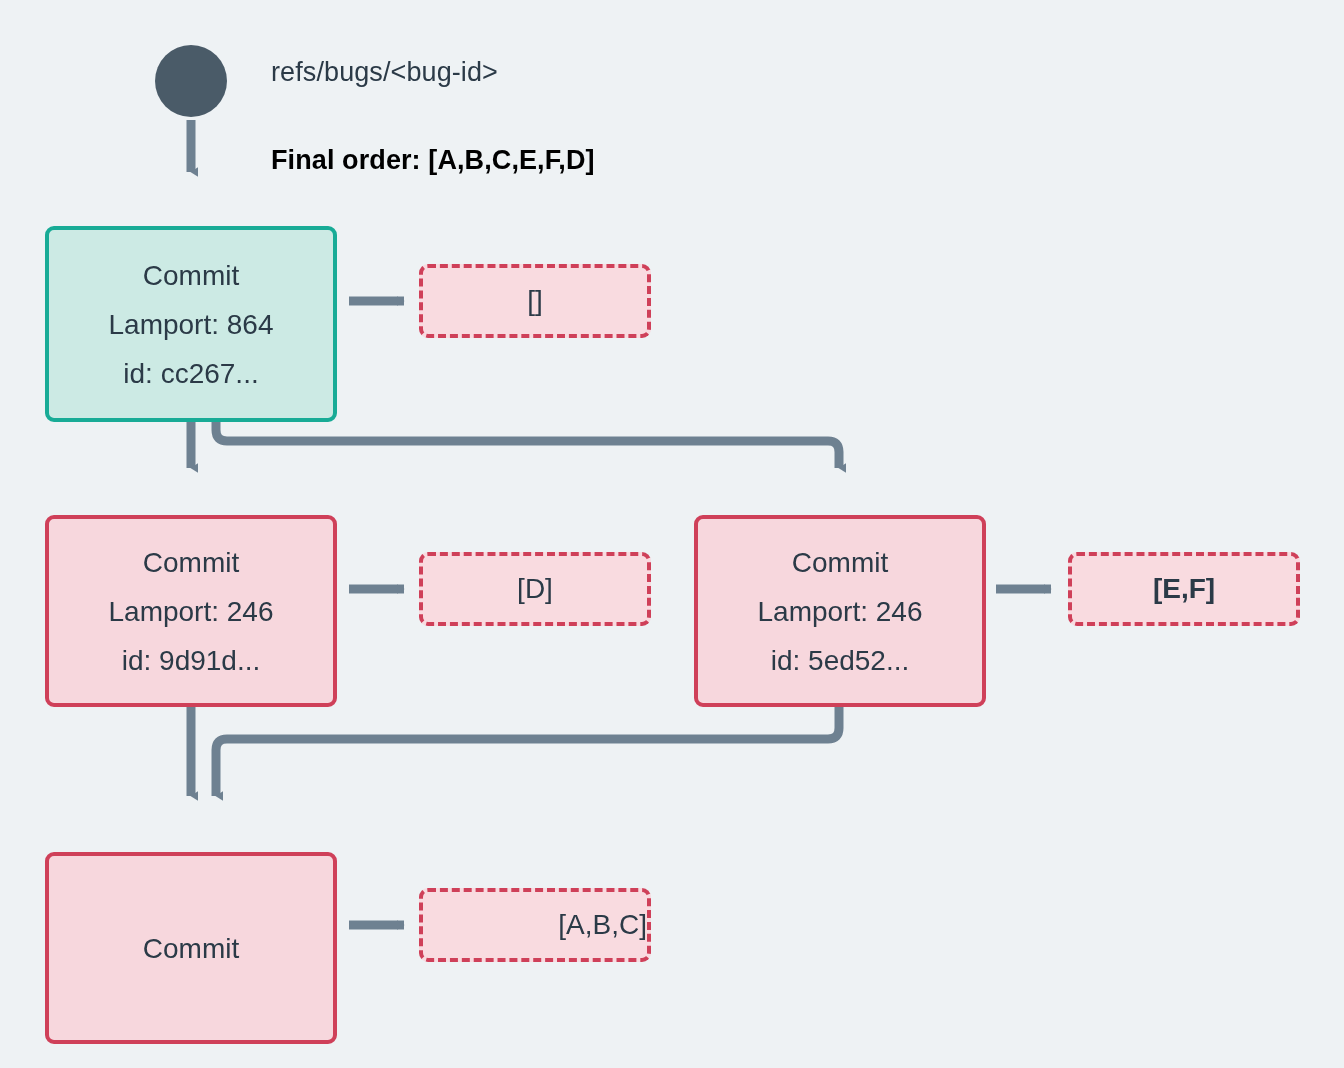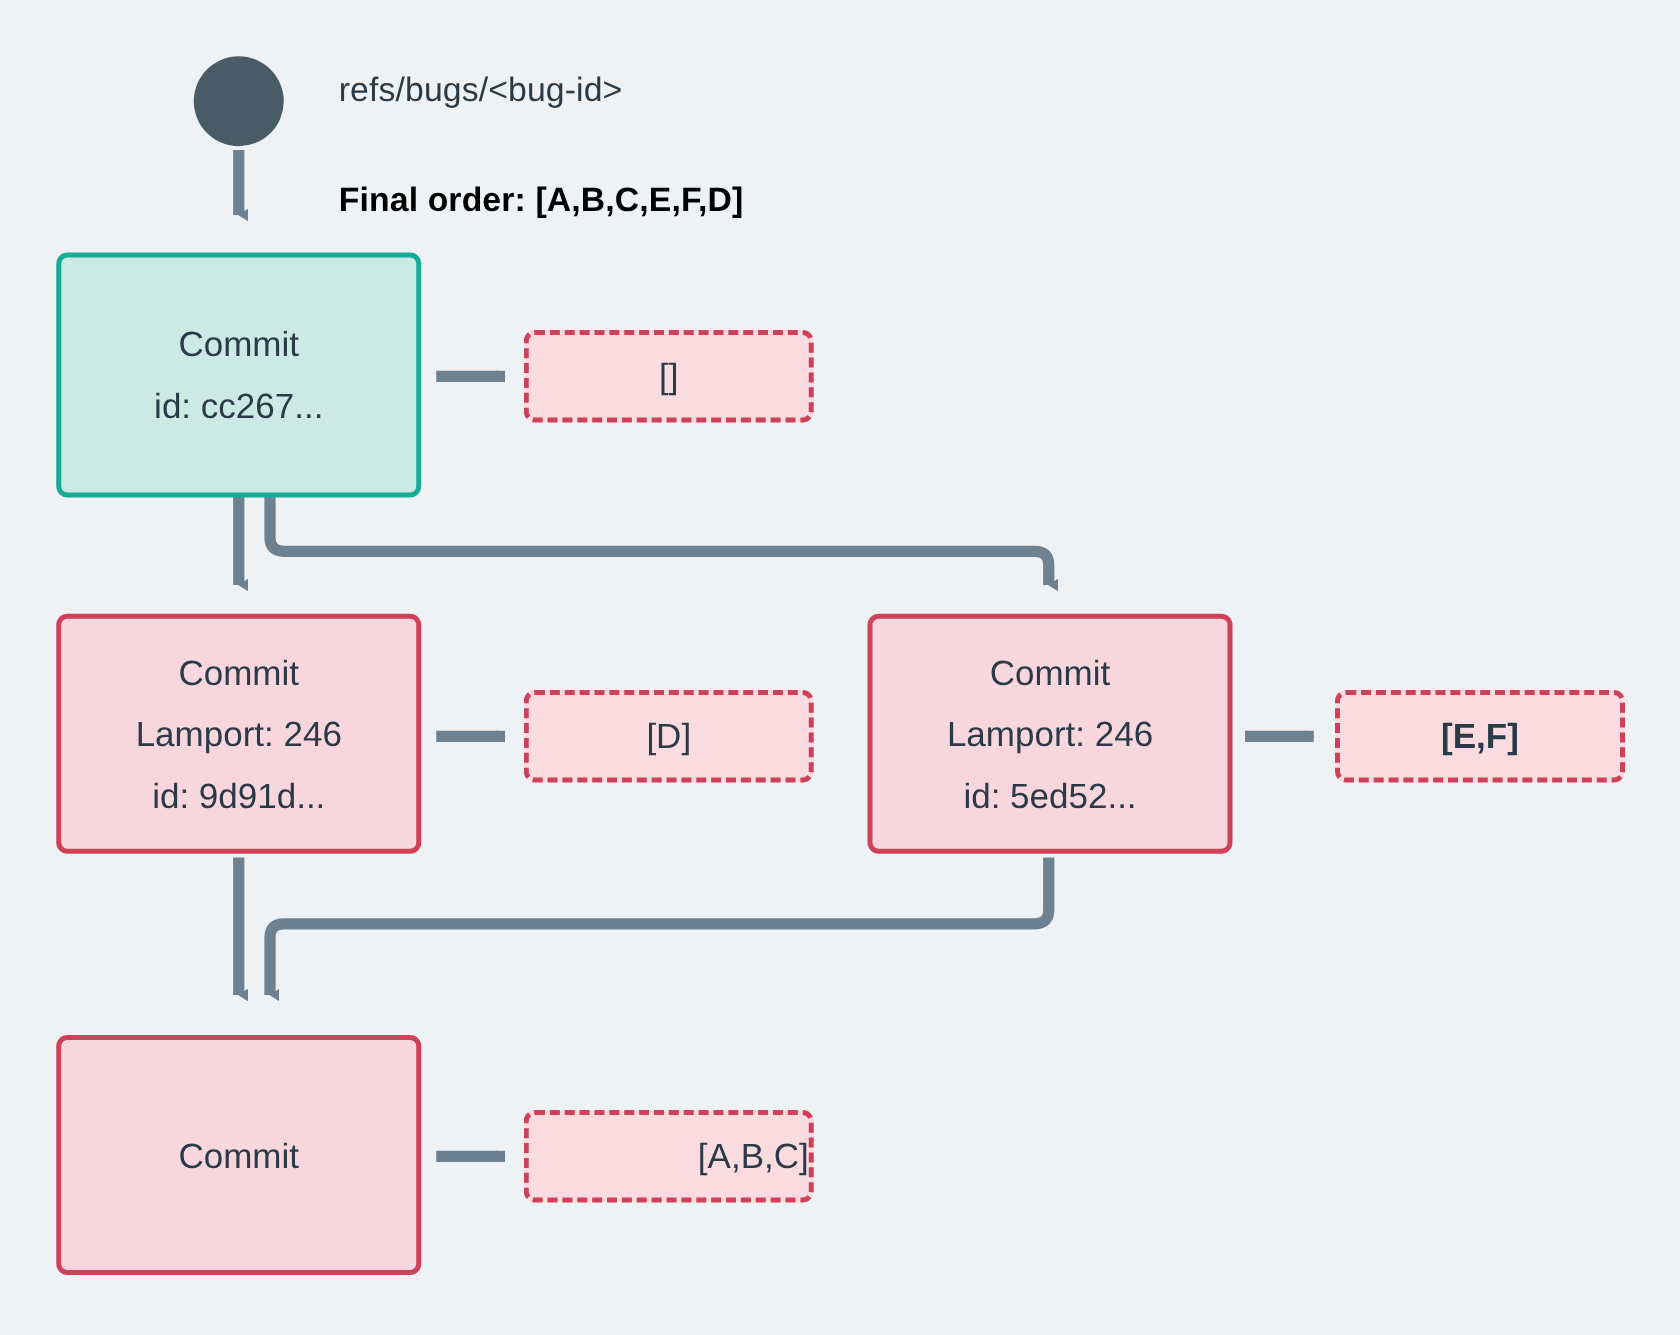--- a/index.html
+++ b/index.html
@@ -68,20 +68,21 @@
     box-sizing: border-box;
     border-radius: 9px;
     display: flex;
     flex-direction: column;
     align-items: center;
     justify-content: center;
     text-align: center;
     color: #2b3a47;
     font-size: 28px;
     line-height: 49px;
+    margin-top: 24px;
   }
   .commit-node.teal {
     background: #cceae4;
     border: 4px solid #18ab96;
   }
   .commit-node.pink {
     background: #f7d7dd;
     border: 4px solid #cf4059;
   }
   .commit-node .row {
@@ -138,20 +139,21 @@
   </svg>
 
   <div class="root-node"></div>
 
   <div class="ref-label">refs/bugs/&lt;bug-id&gt;</div>
 
   <div class="final-order-label">Final order: [A,B,C,E,F,D]</div>
 
   <div class="commit-node teal" style="left:45px; top:202px; width:292px; height:196px;">
     <div class="row">Commit</div>
+    <div class="row">Lamport: 864</div>
     <div class="row">id: cc267...</div>
   </div>
 
   <div class="commit-node pink" style="left:45px; top:491px; width:292px; height:192px;">
     <div class="row">Commit</div>
     <div class="row">Lamport: 246</div>
     <div class="row">id: 9d91d...</div>
   </div>
 
   <div class="commit-node pink" style="left:694px; top:491px; width:292px; height:192px;">

